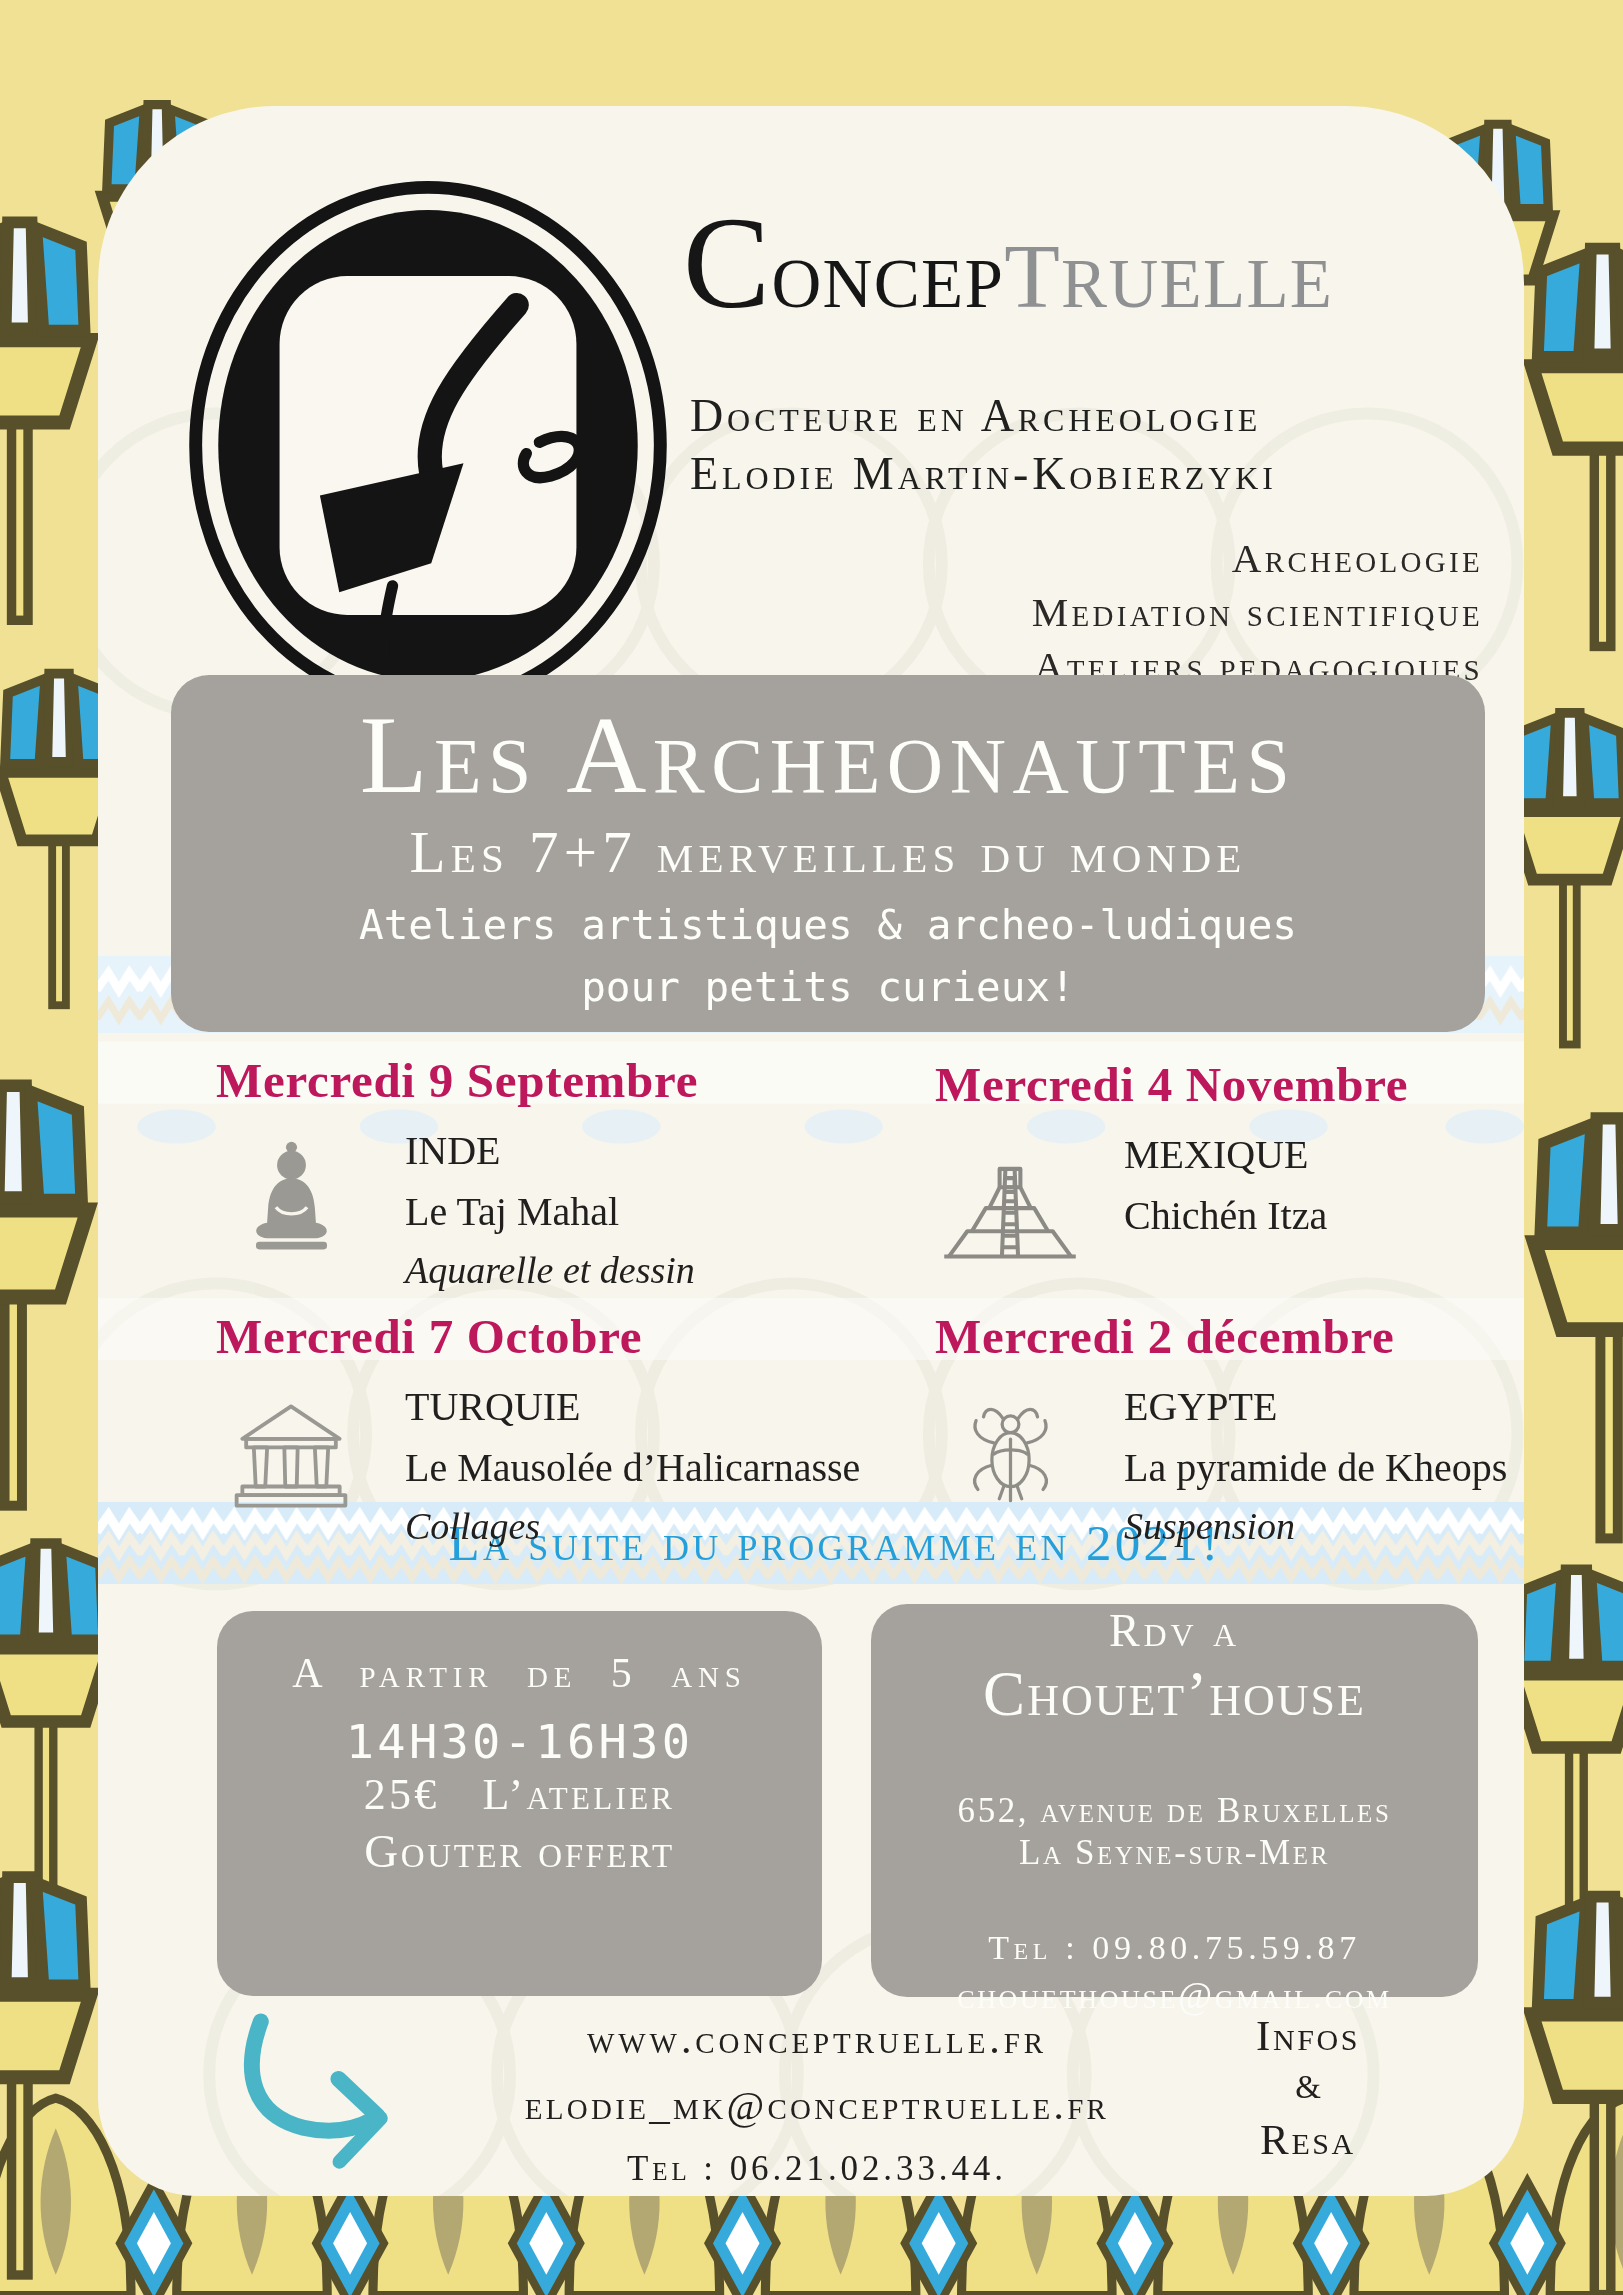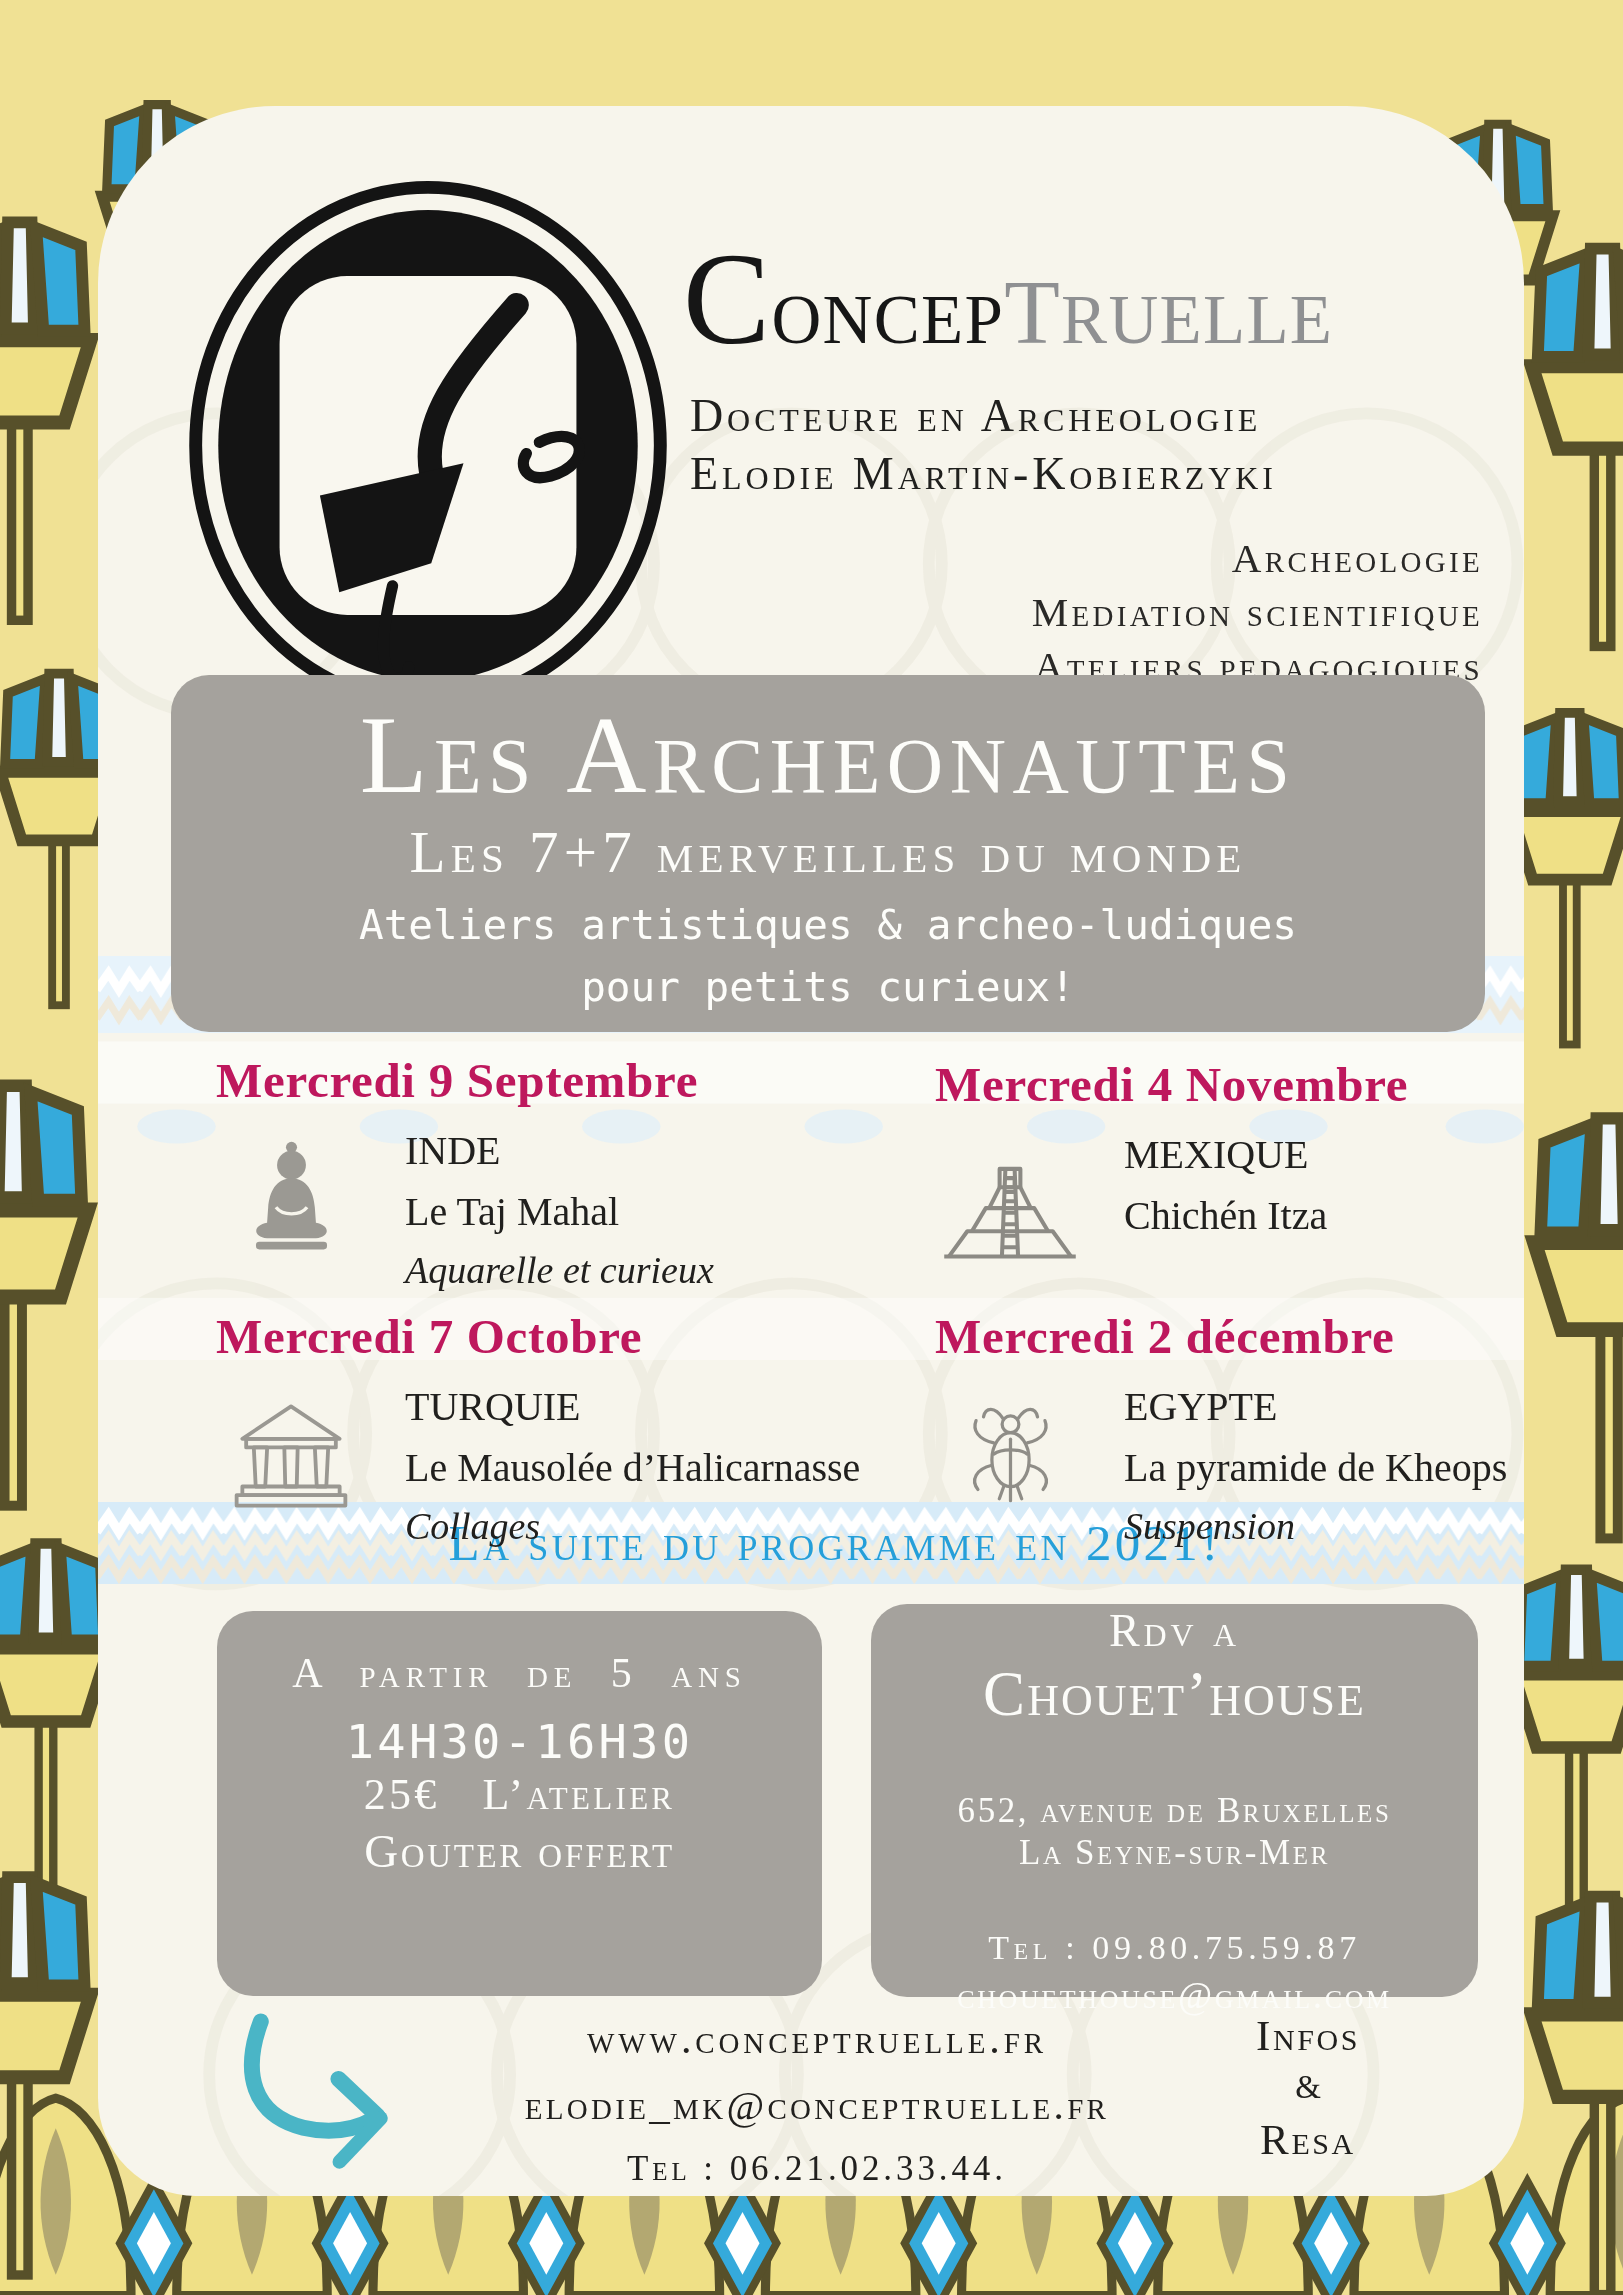--- a/index.html
+++ b/index.html
@@ -17,21 +17,21 @@
     background:#f7f5ec;border-radius:177px 177px 98px 98px;
     overflow:hidden;z-index:1;
   }
   .card > *{position:absolute;}
   #interior-deco{left:0;top:0;z-index:0;}
   
   .logo{left:88px;top:72px;width:484px;height:535px;z-index:2;}
   .brand{left:585px;top:92px;z-index:2;font-size:99px;line-height:1;letter-spacing:1.3px;white-space:nowrap;}
   .brand span{display:inline-block;font-variant:small-caps;}
   .brand span::first-letter{font-size:1.32em;}
-  .brand .b1{color:#161616;margin-top:36px;}
+  .brand .b1{color:#161616;}
   .brand .b2{color:#8f9092;}
   .person{left:592px;top:281px;z-index:2;font-size:46px;line-height:1.25;letter-spacing:3.9px;font-variant:small-caps;color:#20201e;white-space:nowrap;}
   .services{right:41px;top:425px;z-index:2;font-size:41px;line-height:1.32;letter-spacing:3.3px;font-variant:small-caps;color:#2a2927;text-align:right;white-space:nowrap;}
   
   .hero{
     left:73px;top:569px;width:1314px;height:357px;z-index:2;
     background:#a5a29d;border-radius:38px;text-align:center;color:#fdfdfa;
   }
   .hero-title{font-variant:small-caps;font-size:111px;line-height:1.05;letter-spacing:6.5px;margin-top:22px;white-space:nowrap;}
   .hero-sub{font-variant:small-caps;font-size:59px;line-height:1.1;letter-spacing:5.2px;margin-top:6.5px;white-space:nowrap;}
@@ -225,21 +225,21 @@
               <circle cx="50" cy="24" r="13"></circle>
             <path d="M50,36 C36,36 30,48 29,62 L28,76 C16,78 14,88 28,90 L72,90 C86,88 84,78 72,76 L71,62 C70,48 64,36 50,36 Z"></path>
             <rect x="18" y="93" width="64" height="7" rx="3"></rect>
           </g>
           <path d="M36,62 C42,70 58,70 64,62" stroke="#f7f5ec" stroke-width="3" fill="none"></path>
         </svg>
       </div>
       <div class="ws-lines">
         <div class="ws-country">INDE</div>
         <div class="ws-monument">Le Taj Mahal</div>
-        <div class="ws-technique">Aquarelle et curieux</div>
+        <div class="ws-technique">Aquarelle et dessin</div>
       </div>
     </div>
   </div>
 
   <div class="workshop ws2">
     <div class="ws-date">Mercredi 4 Novembre</div>
     <div class="ws-row">
       <div class="ws-icon">
         <svg width="150" height="121" viewBox="0 0 130 100">
           <g fill="none" stroke="#8c8a84" stroke-width="3.5" stroke-linejoin="round">

